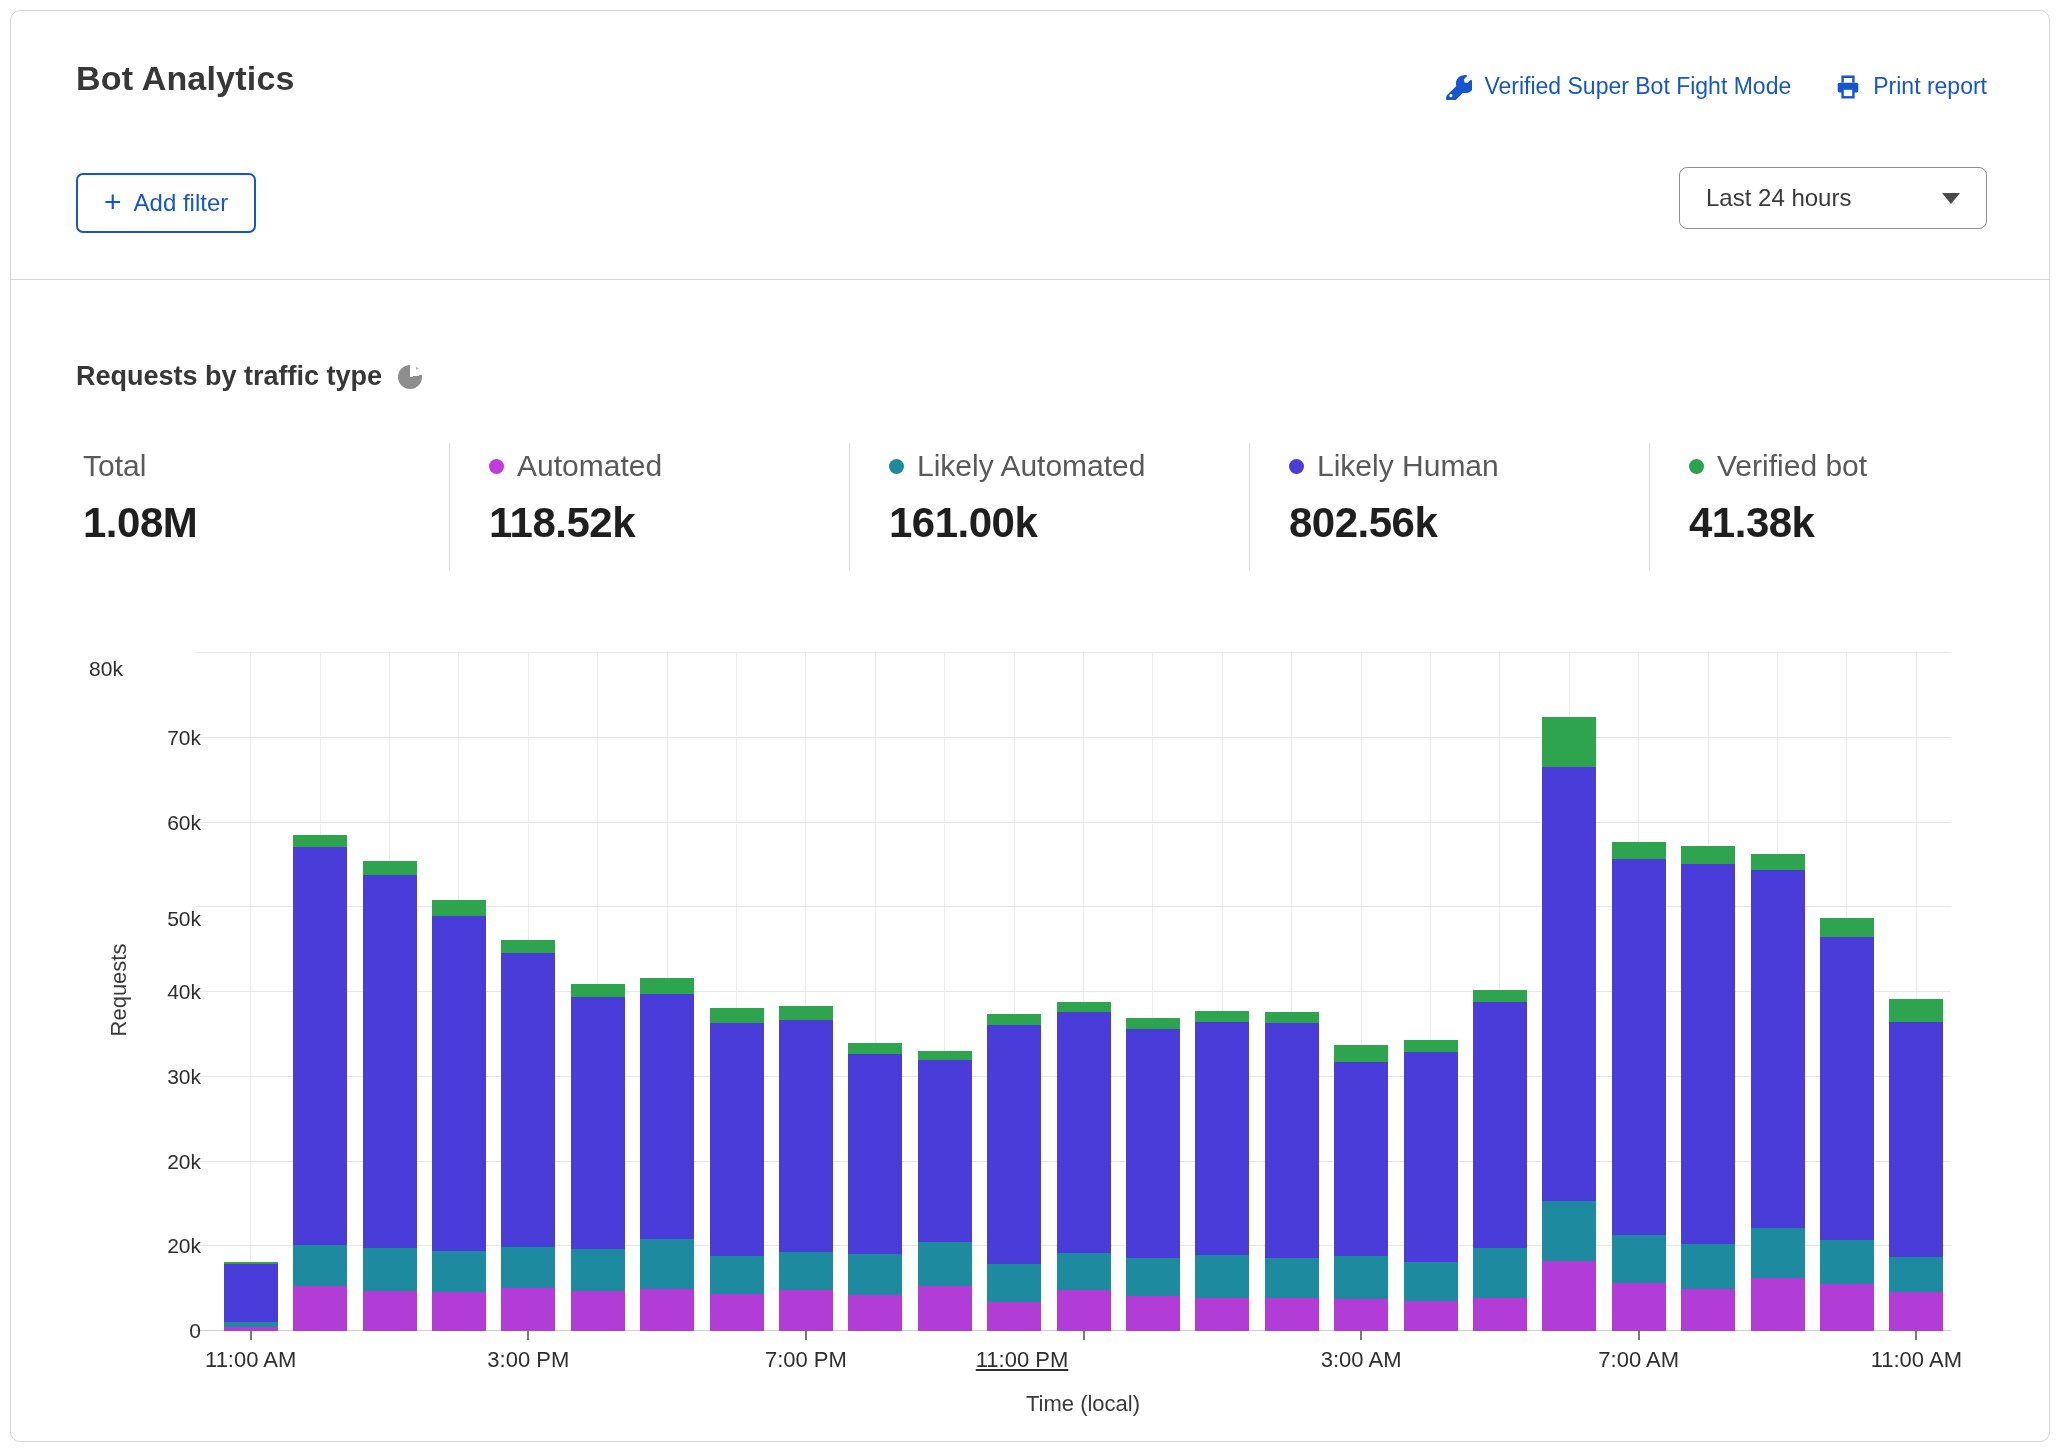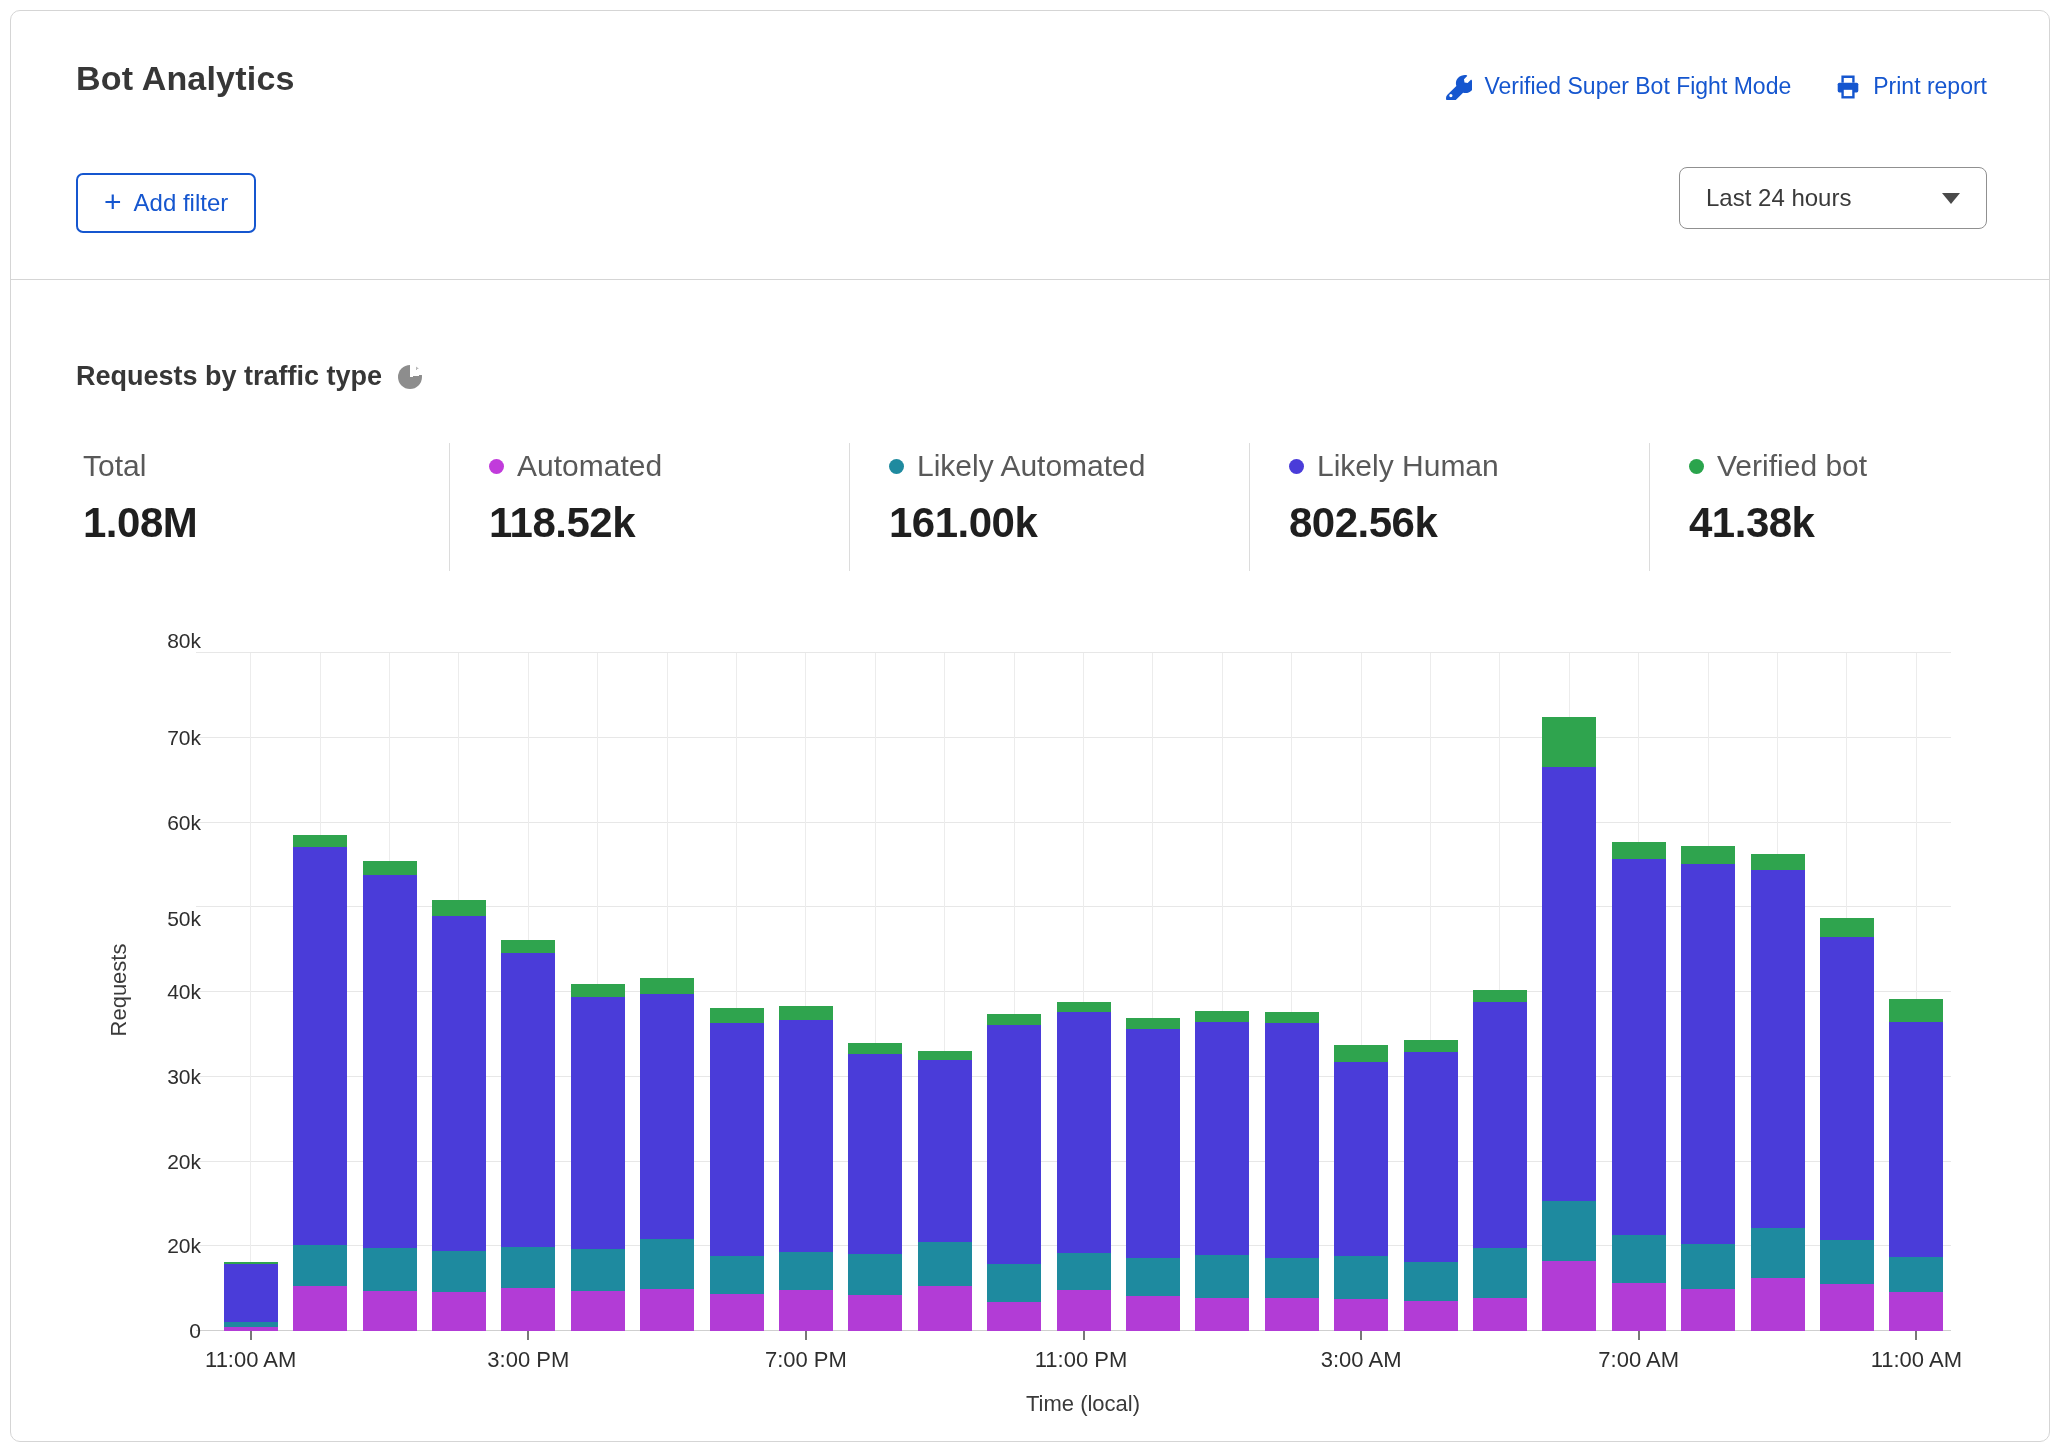--- a/index.html
+++ b/index.html
@@ -339,29 +339,29 @@
       </div>
     <div id="axes">
         <div class="ylab" style="top: 708px;">0</div>
         <div class="ylab" style="top: 623.25px;">20k</div>
         <div class="ylab" style="top: 538.5px;">20k</div>
         <div class="ylab" style="top: 453.75px;">30k</div>
         <div class="ylab" style="top: 369px;">40k</div>
         <div class="ylab" style="top: 284.25px; margin-top: 12px;">50k</div>
         <div class="ylab" style="top: 199.5px;">60k</div>
         <div class="ylab" style="top: 114.75px;">70k</div>
-        <div class="ylab" style="top: 18px;">80k</div>
+        <div class="ylab" style="top: 46px; text-align: center;">80k</div>
         <div class="xtick" style="left: 239.7px; top: 720px;"></div>
         <div class="xlab" style="left: 239.7px; top: 736px;">11:00 AM</div>
         <div class="xtick" style="left: 517.3px; top: 720px;"></div>
         <div class="xlab" style="left: 517.3px; top: 736px;">3:00 PM</div>
         <div class="xtick" style="left: 794.9px; top: 720px;"></div>
         <div class="xlab" style="left: 794.9px; top: 736px;">7:00 PM</div>
         <div class="xtick" style="left: 1072.5px; top: 720px;"></div>
-        <div class="xlab" style="left: 1070px; top: 736px;">11:00 PM</div>
+        <div class="xlab" style="left: 1011px; top: 736px; text-decoration: underline;">11:00 PM</div>
         <div class="xtick" style="left: 1350.1px; top: 720px;"></div>
         <div class="xlab" style="left: 1350.1px; top: 736px;">3:00 AM</div>
         <div class="xtick" style="left: 1627.7px; top: 720px;"></div>
         <div class="xlab" style="left: 1627.7px; top: 736px;">7:00 AM</div>
         <div class="xtick" style="left: 1905.3px; top: 720px;"></div>
         <div class="xlab" style="left: 1905.3px; top: 736px;">11:00 AM</div>
       </div>
     <div class="xlabel" style="left:1072px;top:780px">Time (local)</div>
   </div>
 

